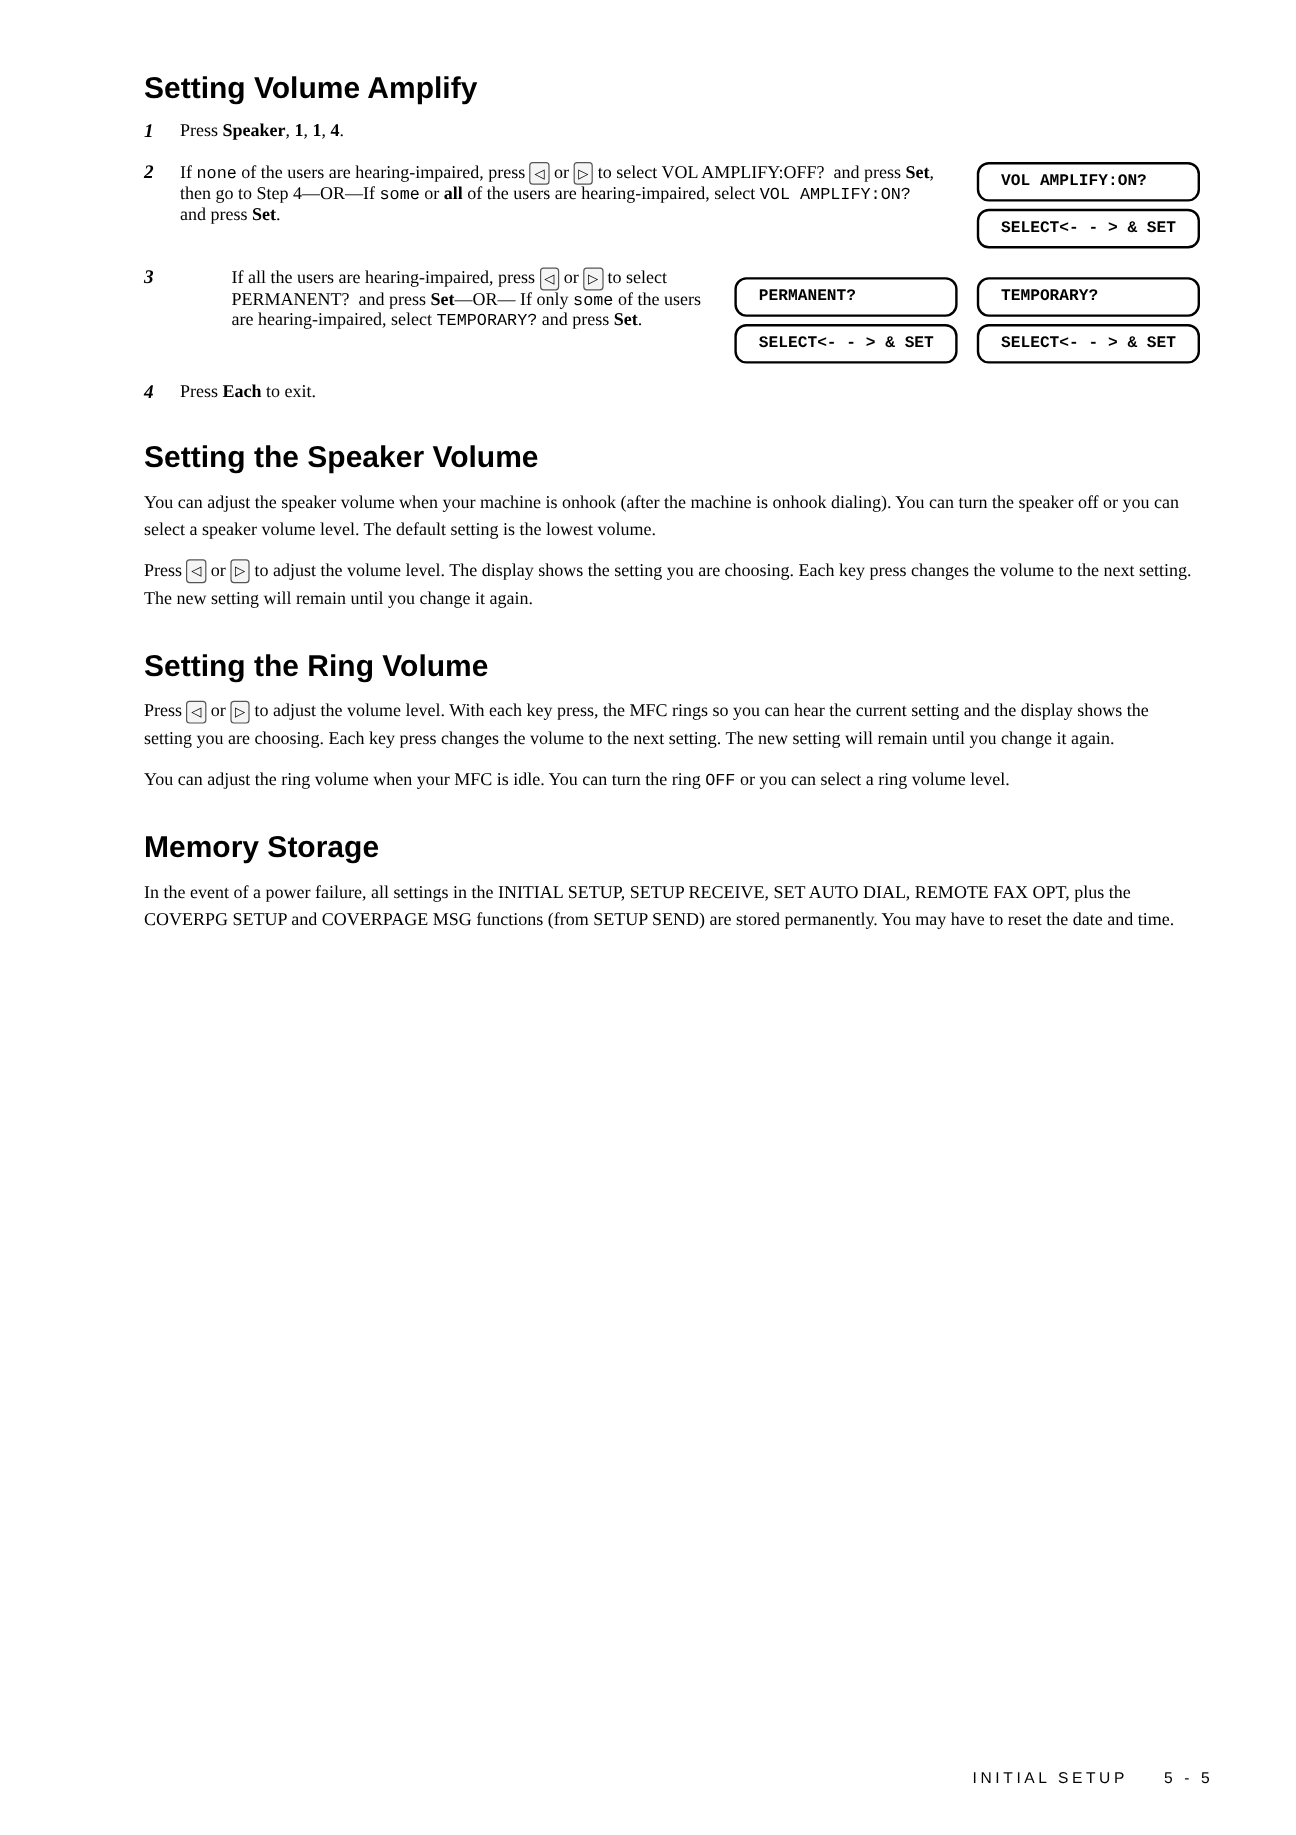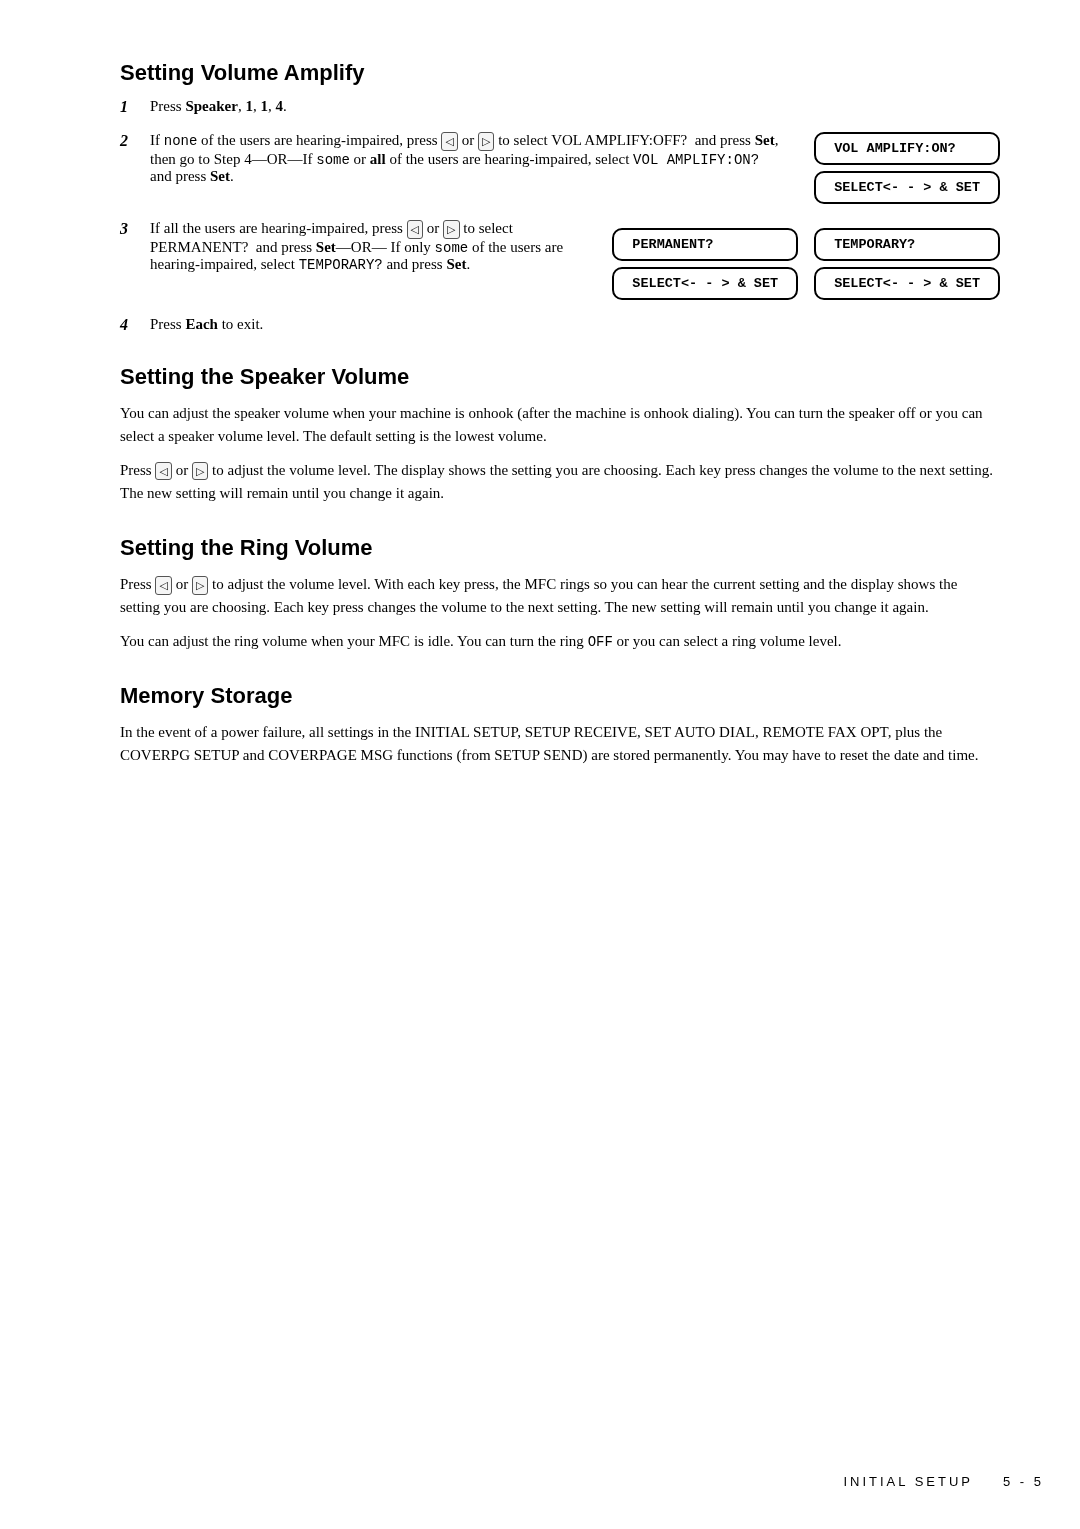--- a/index.html
+++ b/index.html
@@ -14,21 +14,21 @@
       font-size: 15px;
       color: #000;
       width: 1080px;
       min-height: 1529px;
       position: relative;
       padding: 60px 80px 80px 120px;
     }
 
     h2 {
       font-family: Arial, Helvetica, sans-serif;
-      font-size: 22px;
+      font-size: 25px;
       font-weight: bold;
       margin-bottom: 12px;
     }
 
     p {
       margin-bottom: 10px;
       line-height: 1.55;
     }
 
     .section {
@@ -47,20 +47,21 @@
     }
 
     .step2-text {
       flex: 1;
     }
 
     .step3-row {
       display: flex;
       align-items: flex-start;
       gap: 20px;
+      margin-left: 43px;
     }
 
     .step3-text {
       flex: 1;
     }
 
     .lcd-group {
       display: flex;
       flex-direction: row;
       gap: 8px;
@@ -103,21 +104,21 @@
     .arrow-left::before { content: '◁'; font-size: 11px; }
     .arrow-right::before { content: '▷'; font-size: 11px; }
 
     .footer {
       position: absolute;
       bottom: 40px;
       left: 0;
       right: 0;
       display: flex;
       justify-content: flex-end;
-      padding-right: 36px;
+      padding-right: 69px;
       font-family: Arial, Helvetica, sans-serif;
       font-size: 13px;
       letter-spacing: 3px;
       color: #000;
     }
 
     .footer-text {
       display: flex;
       align-items: center;
       gap: 30px;

